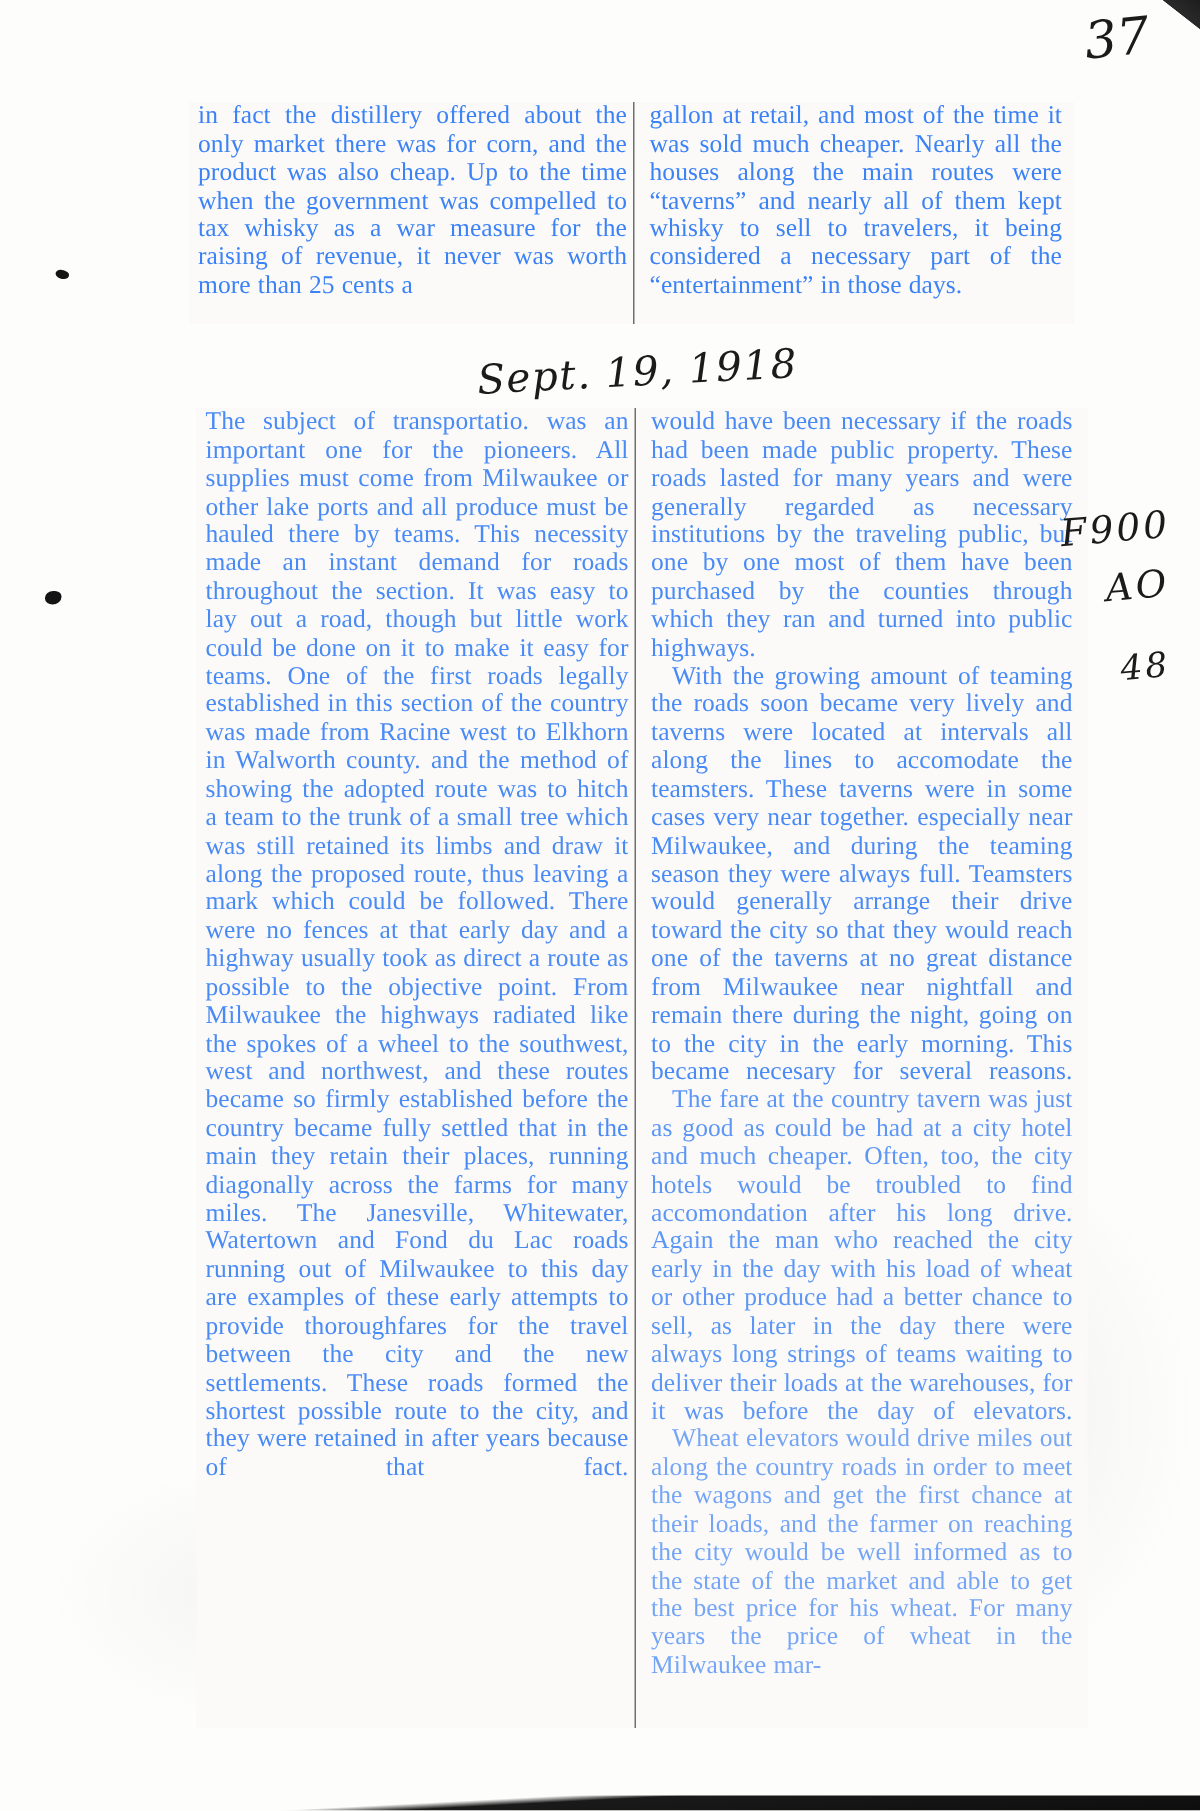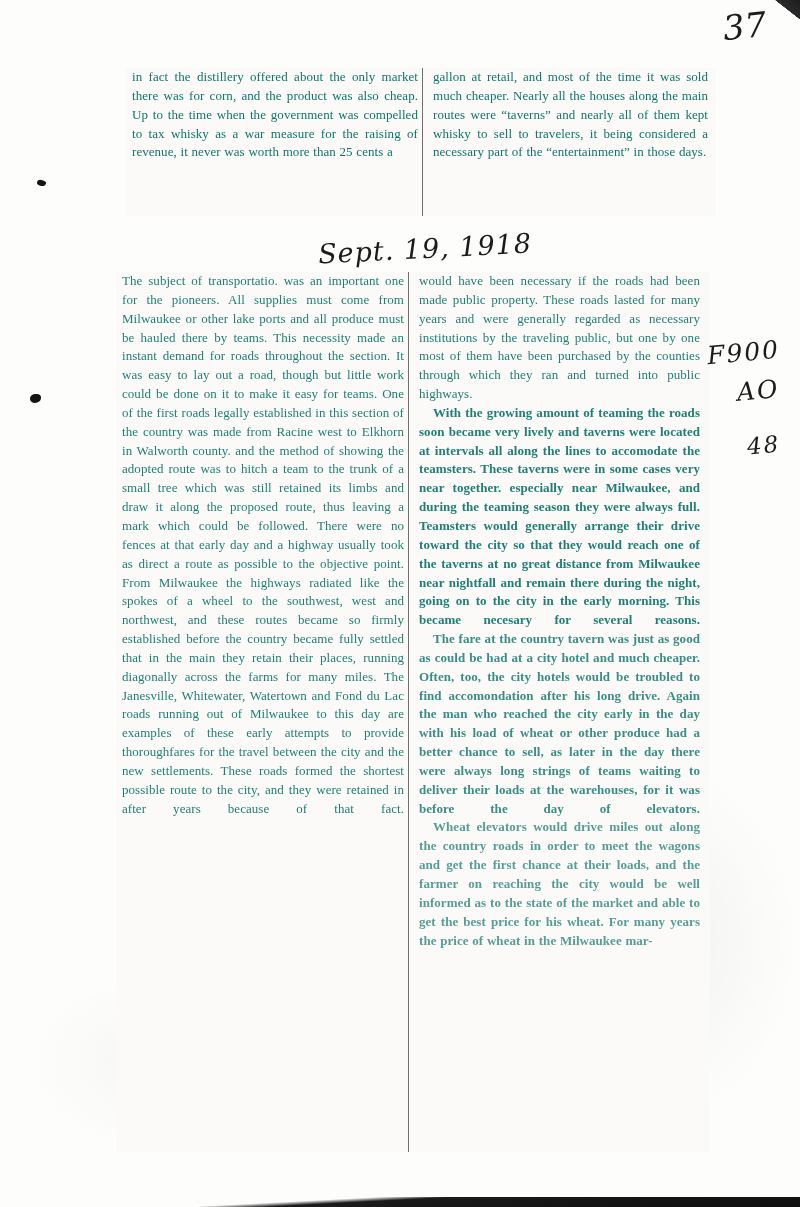--- a/index.html
+++ b/index.html
@@ -93,21 +93,21 @@
     position: absolute;
     background: #fbfaf8;
   }
   .clip-top {
     left: 126px;
     top: 68px;
     width: 590px;
     height: 148px;
   }
   .clip-main {
-    left: 116px;
+    left: 131px;
     top: 272px;
     width: 594px;
     height: 880px;
   }
 
   .columns {
     display: flex;
     height: 100%;
     box-sizing: border-box;
   }
@@ -117,34 +117,33 @@
   }
   .col-left  { width: 292px; padding: 0 4px 0 6px; }
   .col-right { width: 298px; padding: 0 6px 0 10px; border-left: 1px solid #6f6f6f; }
 
   .clip-top .col-left  { width: 296px; }
   .clip-top .col-right { width: 292px; }
 
   p.news {
     margin: 0;
     font-family: "Liberation Serif", serif;
-    font-size: 13px;
+    font-size: 17px;
     line-height: 18.85px;
     text-align: justify;
     text-align-last: justify;
-    color: #0f766e;
+    color: #3b82f6;
     letter-spacing: 0.05px;
     word-spacing: 0.4px;
   }
   p.news.last {
     text-align-last: left;
   }
   p.news + p.news {
     text-indent: 14px;
-    font-weight: bold;
   }
 
   
   .fade-light { opacity: 0.93; }
   .fade-mid   { opacity: 0.82; }
   .fade-heavy { opacity: 0.7; }
 </style>
 </head>
 <body>
 

